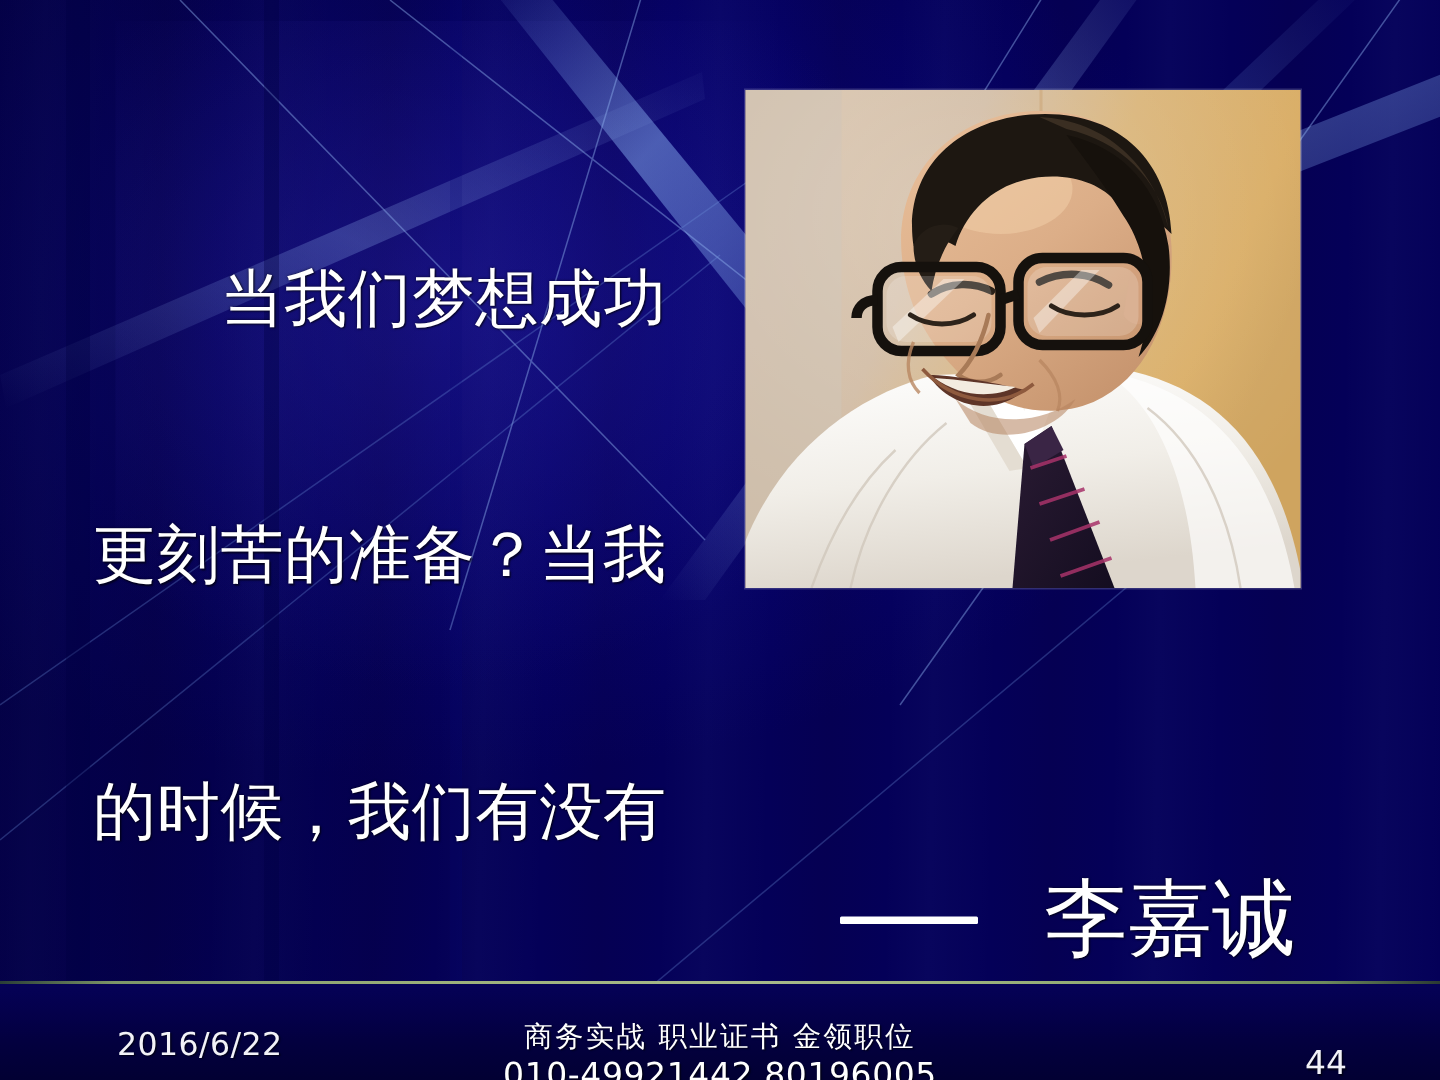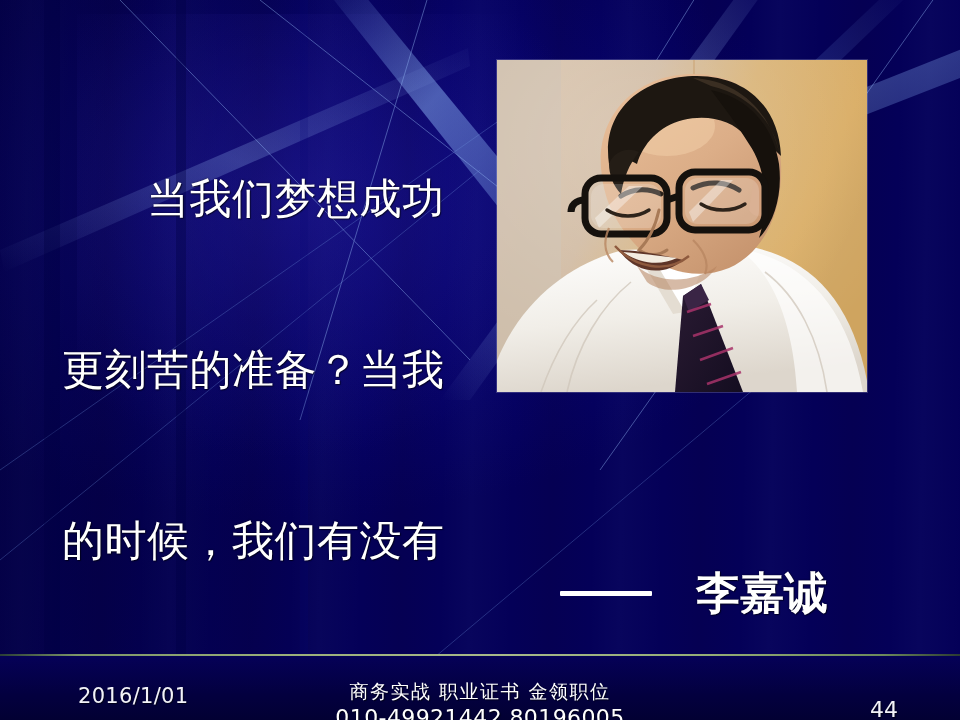--- a/index.html
+++ b/index.html
@@ -92,31 +92,30 @@
     letter-spacing: 0.5px;
     text-shadow: 0 0 2px rgba(0,0,0,.65), 1px 1px 1px rgba(0,0,0,.5);
     white-space: pre-wrap;
   }
   .quote .ln { display: block; }
   .quote .ln.narrow { width: 432px; }
 
   .attribution {
     position: absolute;
     left: 560px;
-    top: 564px;
+    top: 584px;
     width: 340px;
     color: #ffffff;
     font-family: "DejaVu Serif", "Liberation Serif", serif;
-    font-size: 44px;
+    font-size: 56px;
     line-height: 58px;
     text-shadow: 0 0 2px rgba(0,0,0,.65), 1px 1px 1px rgba(0,0,0,.5);
     display: flex;
     align-items: center;
     gap: 44px;
-    font-weight: bold;
   }
   .attribution .dash {
     display: inline-block;
     width: 92px;
     height: 5px;
     background: #ffffff;
     border-radius: 1px;
   }
 
   
@@ -387,16 +386,16 @@
   </div>
 
   <div class="footer-rule"></div>
   <div class="footer-band"></div>
 
   <div class="footer-center">
     <div class="line1">商务实战 职业证书 金领职位</div>
     <div class="line2">010-49921442 80196005</div>
   </div>
 
-  <div class="footer-date">2016/1/01</div>
+  <div class="footer-date">2016/6/22</div>
   <div class="footer-page">44</div>
 
 </div>
 
 </body></html>

